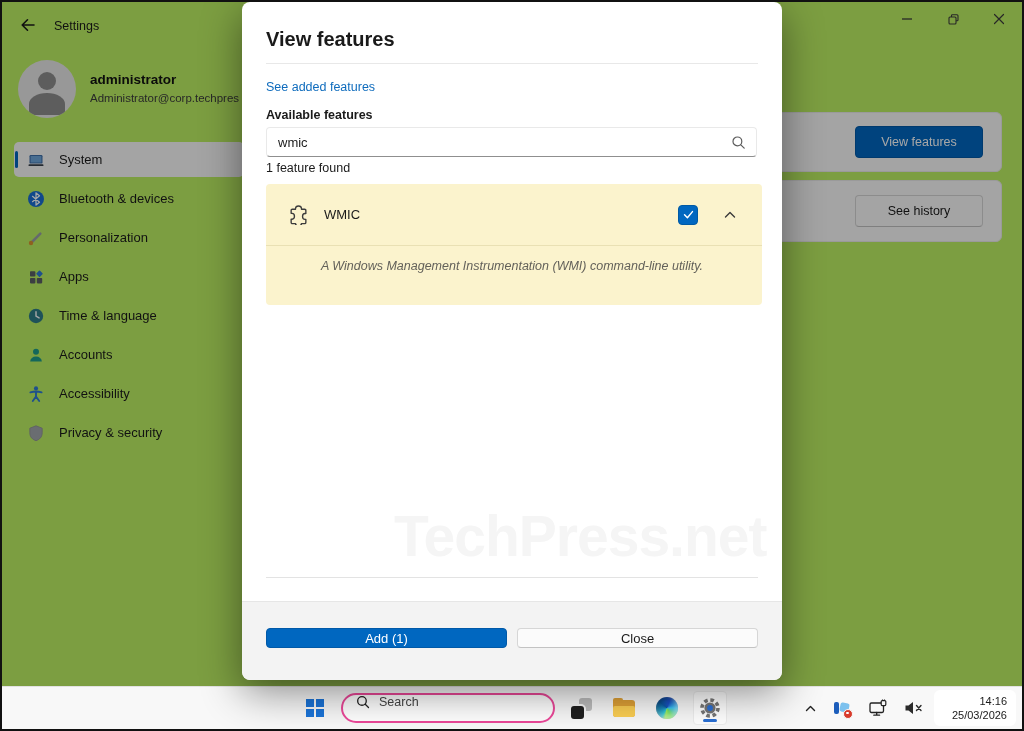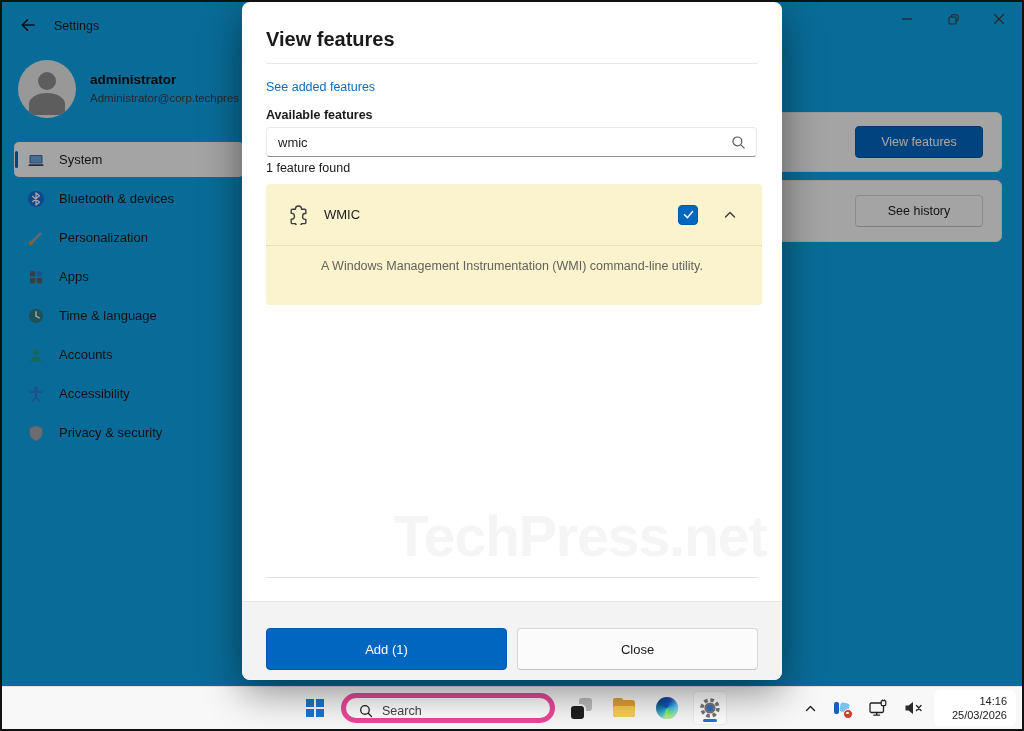--- a/index.html
+++ b/index.html
@@ -1,21 +1,21 @@
 <!DOCTYPE html>
 <html><head>
 <meta charset="utf-8">
 <style>
   * { margin:0; padding:0; box-sizing:border-box; }
   body { font-family:"Liberation Sans", sans-serif; background:#333; }
   .frame { position:relative; width:1024px; height:731px; background:#111; }
   .screen { position:absolute; inset:2px; background:#f3f3f3; overflow:hidden; font-family:"Liberation Sans",sans-serif; }
 
   
-  .win { position:absolute; left:0; right:0; top:0; height:684px; background:#0ea5e9; }
+  .win { position:absolute; left:0; right:0; top:0; height:684px; background:#bef264; }
   .back-btn { position:absolute; left:14px; top:12px; width:24px; height:22px; display:flex; align-items:center; justify-content:center; }
   .app-title { position:absolute; left:52px; top:17px; font-size:12.5px; color:#1a1a1a; }
   .winctrls { position:absolute; top:0; right:0; display:flex; }
   .wc { width:46px; height:34px; display:flex; align-items:center; justify-content:center; }
 
   .avatar { position:absolute; left:16px; top:58px; width:58px; height:58px; border-radius:50%; background:#e9e9e9; overflow:hidden; }
   .avatar .head { position:absolute; left:20px; top:12px; width:18px; height:18px; border-radius:50%; background:#8f8f8f; }
   .avatar .body { position:absolute; left:11px; top:33px; width:36px; height:22px; border-radius:50% 50% 0 0; background:#8f8f8f; }
   .user-name { position:absolute; left:88px; top:70px; font-size:13.5px; font-weight:700; color:#111; white-space:nowrap; }
   .user-email { position:absolute; left:88px; top:90px; font-size:11.5px; color:#3c3c3c; white-space:nowrap; }
@@ -47,35 +47,35 @@
   .searchbox input { flex:1; border:none; outline:none; background:transparent; padding:0 10px 0 11px; font-size:13px; color:#1a1a1a; font-family:"Liberation Sans",sans-serif; }
   .searchbox .mag { flex:0 0 auto; margin-right:10px; display:flex; }
   .result-count { position:absolute; left:24px; top:159px; font-size:12.5px; color:#1a1a1a; }
 
   .feature { position:absolute; left:24px; right:20px; top:182px; height:121px; background:#fbf3cd; border-radius:4px; }
   .feature-head { height:61px; display:flex; align-items:center; padding:0 24px 0 22px; }
   .feature-name { margin-left:15px; flex:1; font-size:13px; color:#1a1a1a; }
   .checkbox { width:20px; height:20px; border-radius:4px; background:#0067c0; border:1px solid #005aa5; display:flex; align-items:center; justify-content:center; }
   .chev { margin-left:24px; display:flex; }
   .feature-div { height:1px; background:rgba(125,110,30,0.14); }
-  .feature-desc { padding:11px 58px 0 55px; font-size:12.5px; line-height:1.45; color:#63615a; }
+  .feature-desc { padding:11px 58px 0 55px; font-size:12.5px; line-height:1.45; color:#63615a;font-style:italic; }
 
   .watermark { position:absolute; left:152px; top:501px; font-size:57px; font-weight:700; color:#f5f5f5; white-space:nowrap; letter-spacing:-1px; }
   .dlg-div2 { position:absolute; left:24px; right:24px; top:575px; height:1px; background:#e3e3e3; }
 
   .dlg-footer { position:absolute; left:0; right:0; bottom:0; height:79px; background:#f3f3f3; border-top:1px solid #e6e6e6; border-radius:0 0 8px 8px; padding:26px 24px 0; display:flex; gap:10px; }
-  .dlg-footer .btn { flex:1; height:42px; font-size:13px; }
+  .dlg-footer .btn { flex:1; height:20px; font-size:13px; }
 
   
   .taskbar { position:absolute; left:0; right:0; bottom:0; height:43px; background:#f8f8f8; border-top:1px solid #e2e2e2; z-index:6; }
   .tb-center { position:absolute; left:296px; top:0; bottom:0; display:flex; align-items:center; gap:9px; }
   .tb-btn { width:34px; height:34px; border-radius:4px; display:flex; align-items:center; justify-content:center; position:relative; }
   .winlogo { width:18px; height:18px; display:grid; grid-template-columns:1fr 1fr; grid-template-rows:1fr 1fr; gap:2px; }
   .winlogo div { background:#1b74d8; }
-  .tb-search { width:214px; height:30px; background:#fff; border:5px solid #ec4899; border-radius:16px; display:flex; align-items:flex-end; gap:9px; padding-left:13px; }
+  .tb-search { width:214px; height:30px; background:#fff; border:2px solid #ec4899; border-radius:16px; display:flex; align-items:flex-start; gap:9px; padding-left:13px; }
   .tb-search span { font-size:12.5px; color:#454545; }
   .taskview { position:relative; width:21px; height:21px; }
   .taskview .bk { position:absolute; right:0; top:0; width:13px; height:13px; background:#bdbdbd; border-radius:3px; }
   .taskview .fr { position:absolute; left:0; bottom:0; width:13px; height:13px; background:#1f1f1f; border-radius:3px; box-shadow:0 0 0 2px #f8f8f8; }
   .folder { position:relative; width:22px; height:17px; }
   .folder .bk { position:absolute; inset:0; background:#dfa136; border-radius:3px; }
   .folder .tab { position:absolute; left:0; top:-2px; width:10px; height:5px; background:#dfa136; border-radius:2px 2px 0 0; }
   .folder .fr { position:absolute; left:0; right:0; bottom:0; height:11px; background:#fbce53; border-radius:2px 2px 3px 3px; }
   .edge { width:22px; height:22px; border-radius:50%; background:conic-gradient(from 210deg, #2bc3d2, #0c59a4 100deg, #1b4fc4 170deg, #35c1f1 240deg, #6ee05c 305deg, #9ce95c 340deg, #2bc3d2); box-shadow:inset -2px -3px 5px rgba(255,255,255,0.45), inset 2px 2px 4px rgba(0,0,0,0.25); }
   .tb-btn.active { background:#ffffff; border:1px solid #ededed; }

